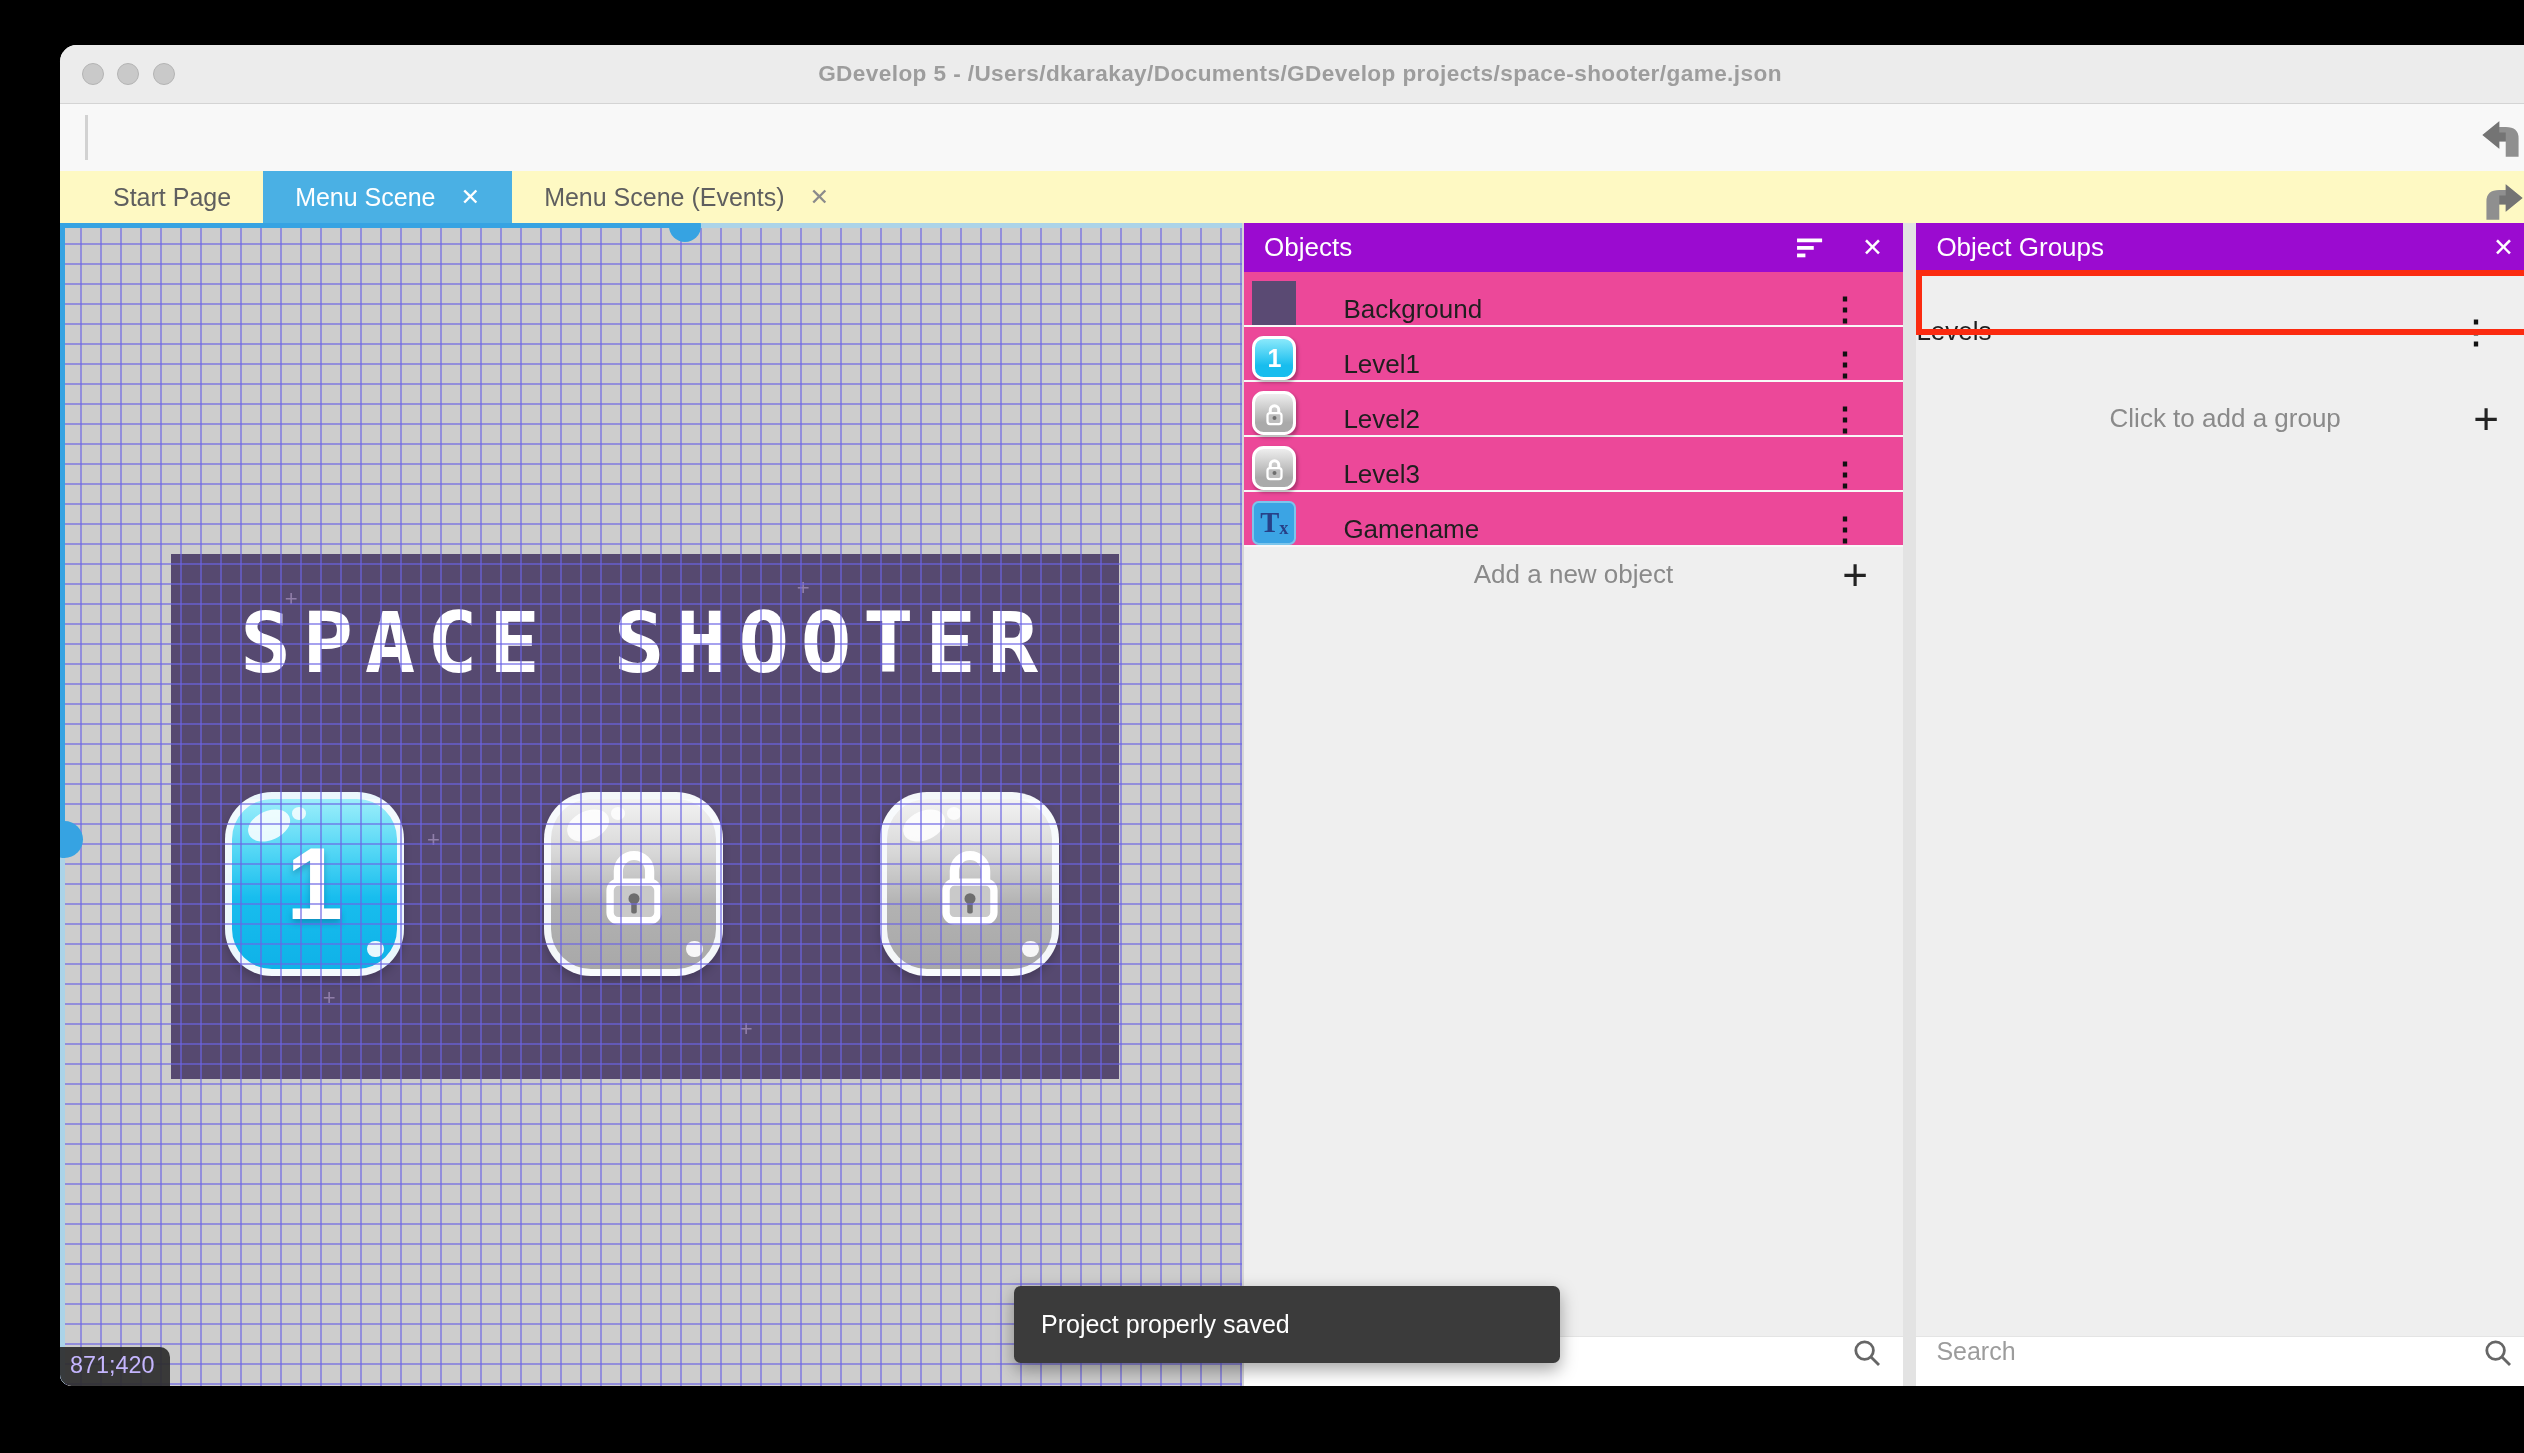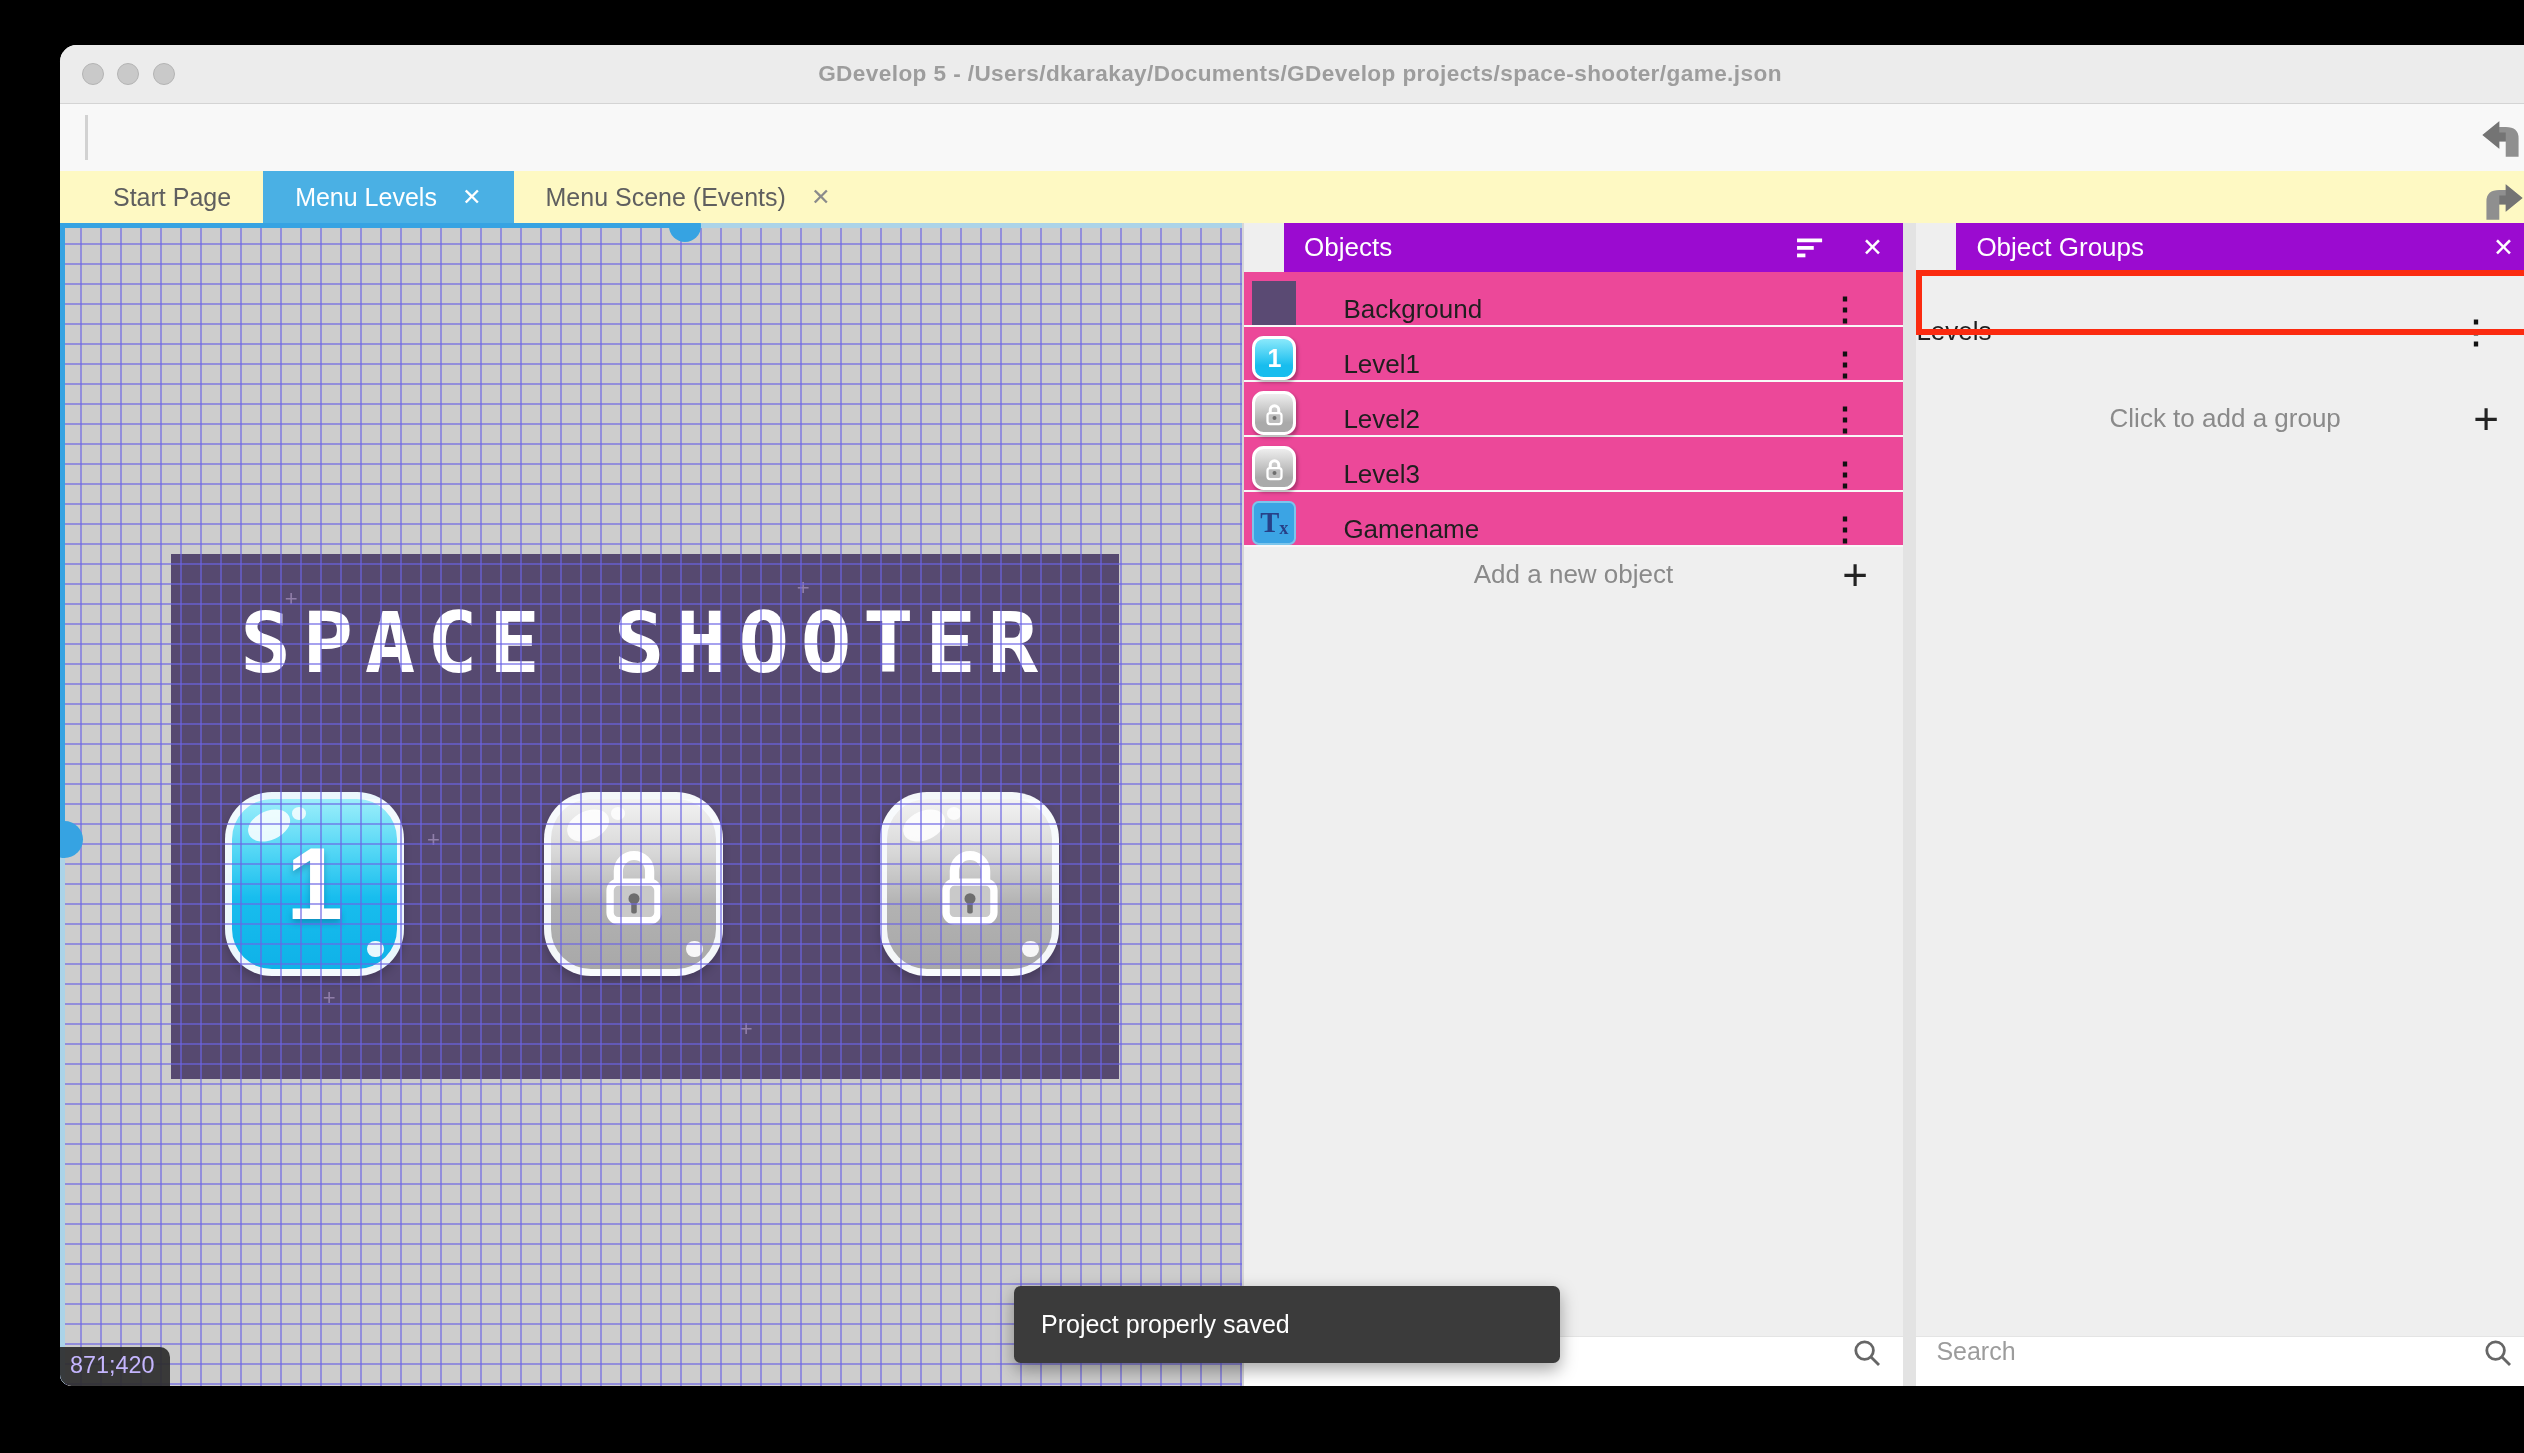--- a/index.html
+++ b/index.html
@@ -79,21 +79,21 @@
   .coord-badge { position:absolute; left:0; bottom:0; background:rgba(45,45,45,0.92); color:#c4b5fd;
                  font-size:23.4px; padding:4.2px 15px 7.5px 10px; border-radius:0 10px 0 11.7px; }
 
   
   .panel { display:flex; flex-direction:column; background:#efefef; min-height:0; }
   .objects-panel { width:661px; flex:none; border-left:2.5px solid #d7d7d7; }
   .gapcol { width:13.4px; flex:none; background:#e3e3e3; }
   .groups-panel { flex:1; position:relative; border-right:6.7px solid #e8e8e8;gap:32px; }
 
   .phead { height:49px; flex:none; background:#9b0bd0; color:#fff; display:flex;
-           align-items:center; padding:0 20px; font-size:26px;margin-left:40px; }
+           align-items:center; padding:0 20px; font-size:26px; }
   .phead .spring { margin-left:auto; }
   .phead .hico { margin-left:37px; cursor:pointer; display:flex; align-items:center; }
   .phead .closex { font-size:25px; color:#fff; cursor:pointer; margin-left:37px; }
 
   .obj-row { height:55px; flex:none; display:flex; align-items:flex-end; background:#ec4899;
              border-bottom:2.5px solid #f8f8f8; padding-left:8.4px; cursor:pointer; }
   .obj-row .label { font-size:26px; color:#1f1f1f; margin-left:47px; }
   .dots { margin-left:auto; margin-right:42px; font-size:32px; color:#111; cursor:pointer;
           font-weight:bold; line-height:1; }
   .thumb { width:44px; height:44px; flex:none; position:relative; }
@@ -289,21 +289,21 @@
         </svg>
       </div>
     </div>
   </div>
 
   <div class="tabbar">
     <div class="tab">
       <span>Start Page</span>
     </div>
     <div class="tab active">
-      <span>Menu Levels</span>
+      <span>Menu Scene</span>
       <span class="tx">✕</span>
     </div>
     <div class="tab">
       <span>Menu Scene (Events)</span>
       <span class="tx gray">✕</span>
     </div>
   </div>
 
   <div class="main">
 

